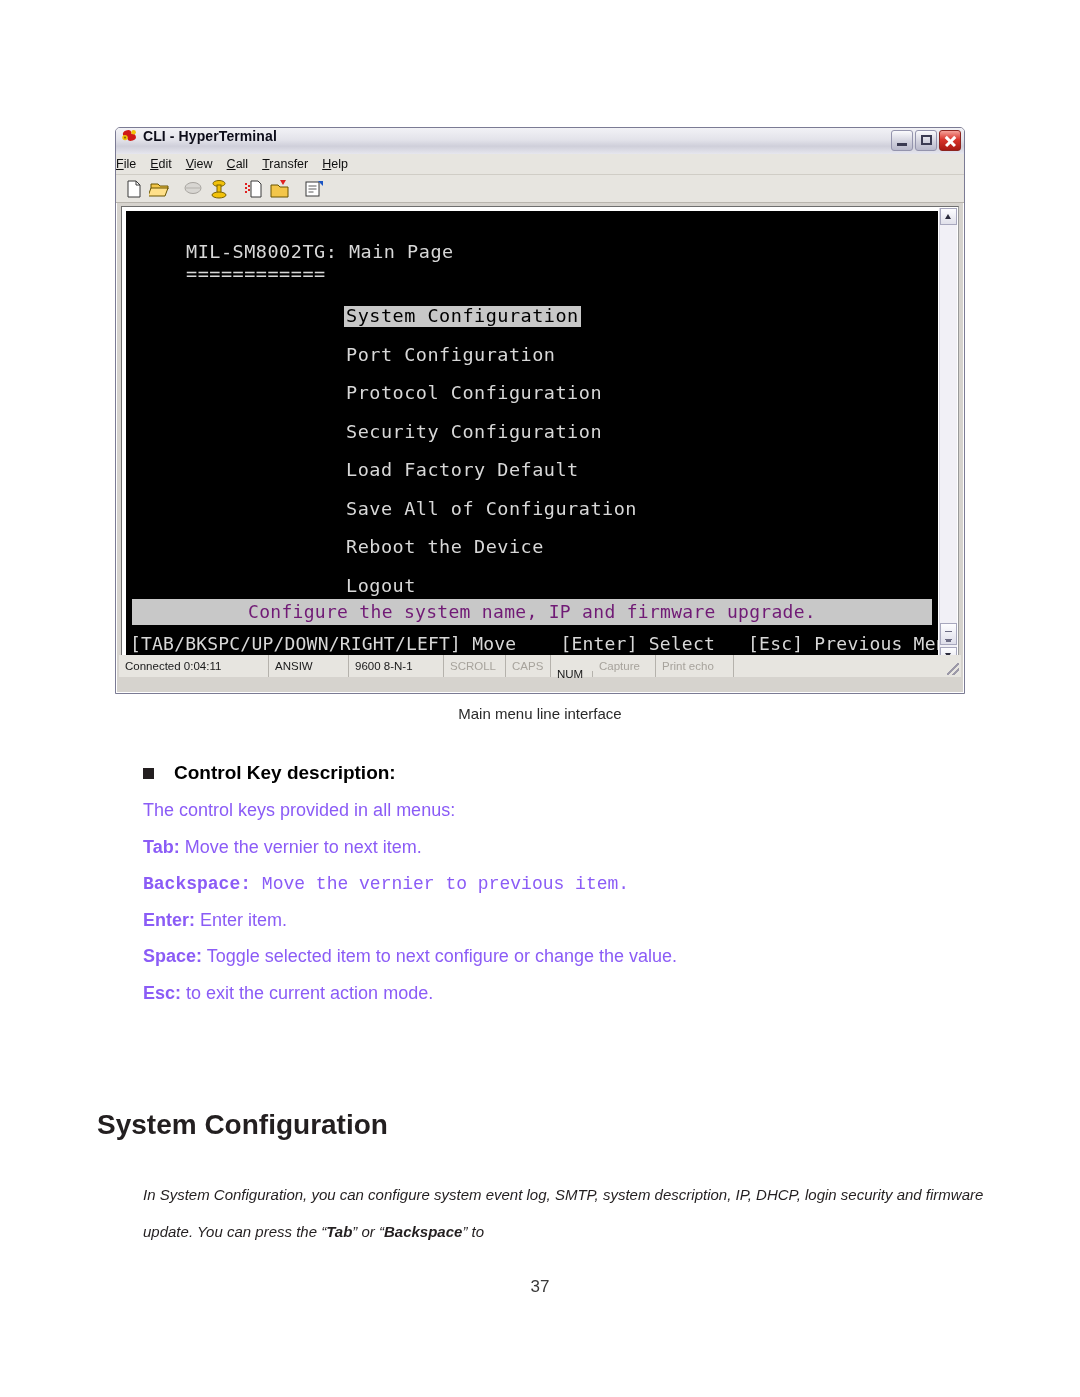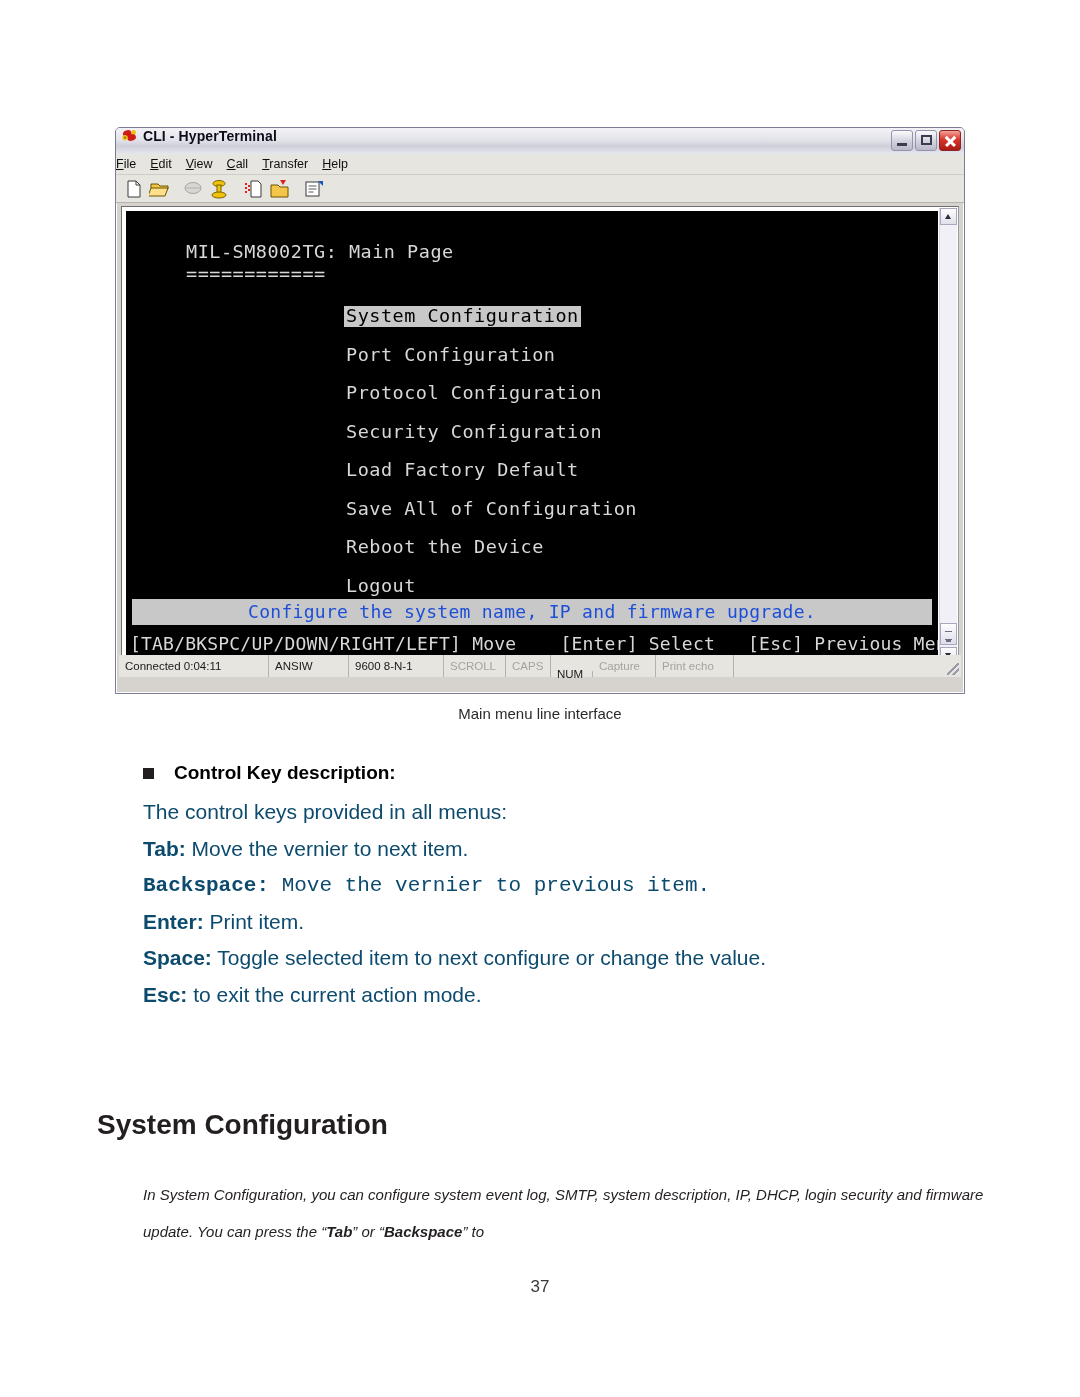--- a/index.html
+++ b/index.html
@@ -181,21 +181,21 @@
   .term-menu-item.sel {
     background: #c8c8c8;
     color: #000000;
   }
   .term-desc {
     position: absolute;
     left: 6px;
     right: 6px;
     bottom: 36px;
     background: #c8c8c8;
-    color: #1d4ed8;
+    color: #701a75;
     font-size: 18px;
     letter-spacing: 0.3px;
     text-align: center;
     padding: 2px 0 3px 0;
     white-space: pre;
   }
   .term-keys {
     position: absolute;
     left: 4px;
     bottom: 7px;
@@ -315,22 +315,22 @@
   }
   .bullet-sq {
     width: 11px; height: 11px;
     background: #231f20;
     margin-right: 20px;
     flex: 0 0 auto;
   }
   .body-line {
     position: absolute;
     left: 143px;
-    font-size: 21px;
-    color: #0c4a6e;
+    font-size: 18px;
+    color: #8b5cf6;
     white-space: nowrap;
   }
   .body-line b { font-weight: bold; }
   .ln1 { top: 800px; }
   .ln2 { top: 837px; }
   .ln3 { top: 874px; font-family: Liberation Mono, monospace; }
   .ln4 { top: 910px; }
   .ln5 { top: 946px; }
   .ln6 { top: 983px; }
 
@@ -508,21 +508,21 @@
 
 <div class="body-line ln1">The control keys provided in all menus:</div>
 
 <div class="body-line ln2">
   <b>Tab:</b><span> Move the vernier to next item.</span>
 </div>
 <div class="body-line ln3">
   <b>Backspace:</b><span> Move the vernier to previous item.</span>
 </div>
 <div class="body-line ln4">
-  <b>Enter:</b><span> Print item.</span>
+  <b>Enter:</b><span> Enter item.</span>
 </div>
 <div class="body-line ln5">
   <b>Space:</b><span> Toggle selected item to next configure or change the value.</span>
 </div>
 <div class="body-line ln6">
   <b>Esc:</b><span> to exit the current action mode.</span>
 </div>
 
 <h1 class="h-section">System Configuration</h1>
 

